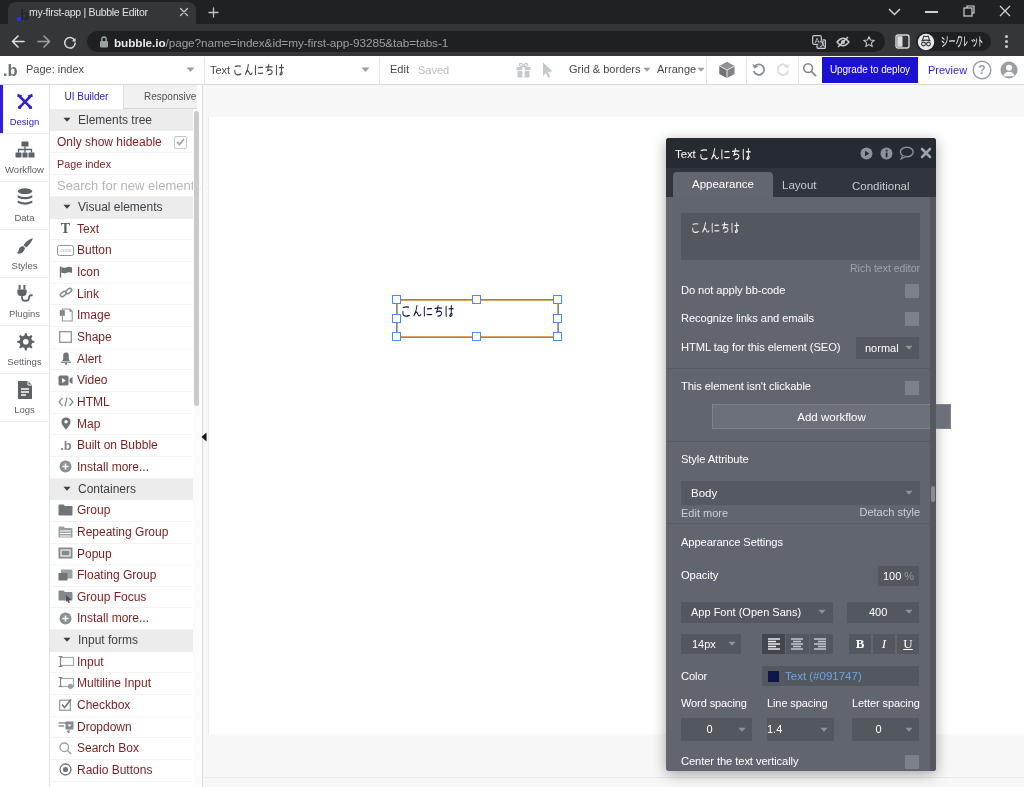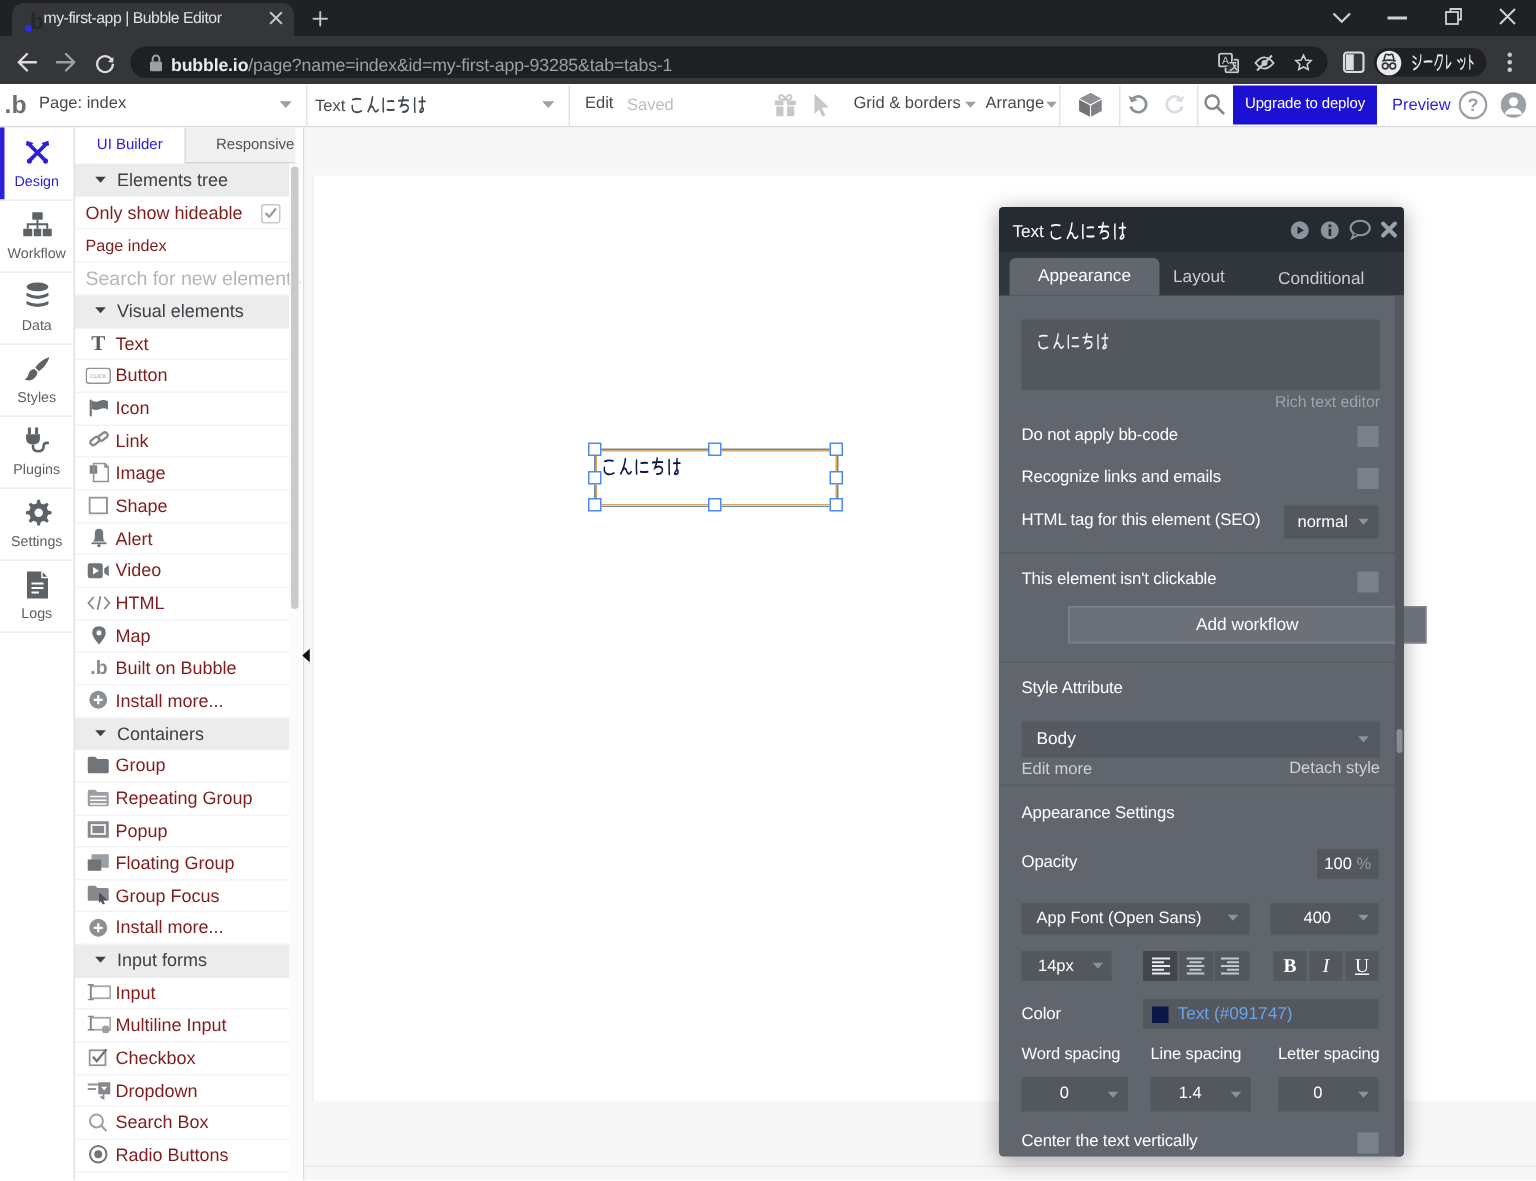--- a/index.html
+++ b/index.html
@@ -551,21 +551,21 @@
 <div class="abs pinput" style="left:762px;top:666px;width:157px;height:20px;"></div>
 <div class="abs" style="left:768px;top:671px;width:11px;height:11px;background:#0a1747;"></div>
 <div class="abs" style="left:785px;top:670px;font-size:11.5px;color:#6ca4e8;">Text (#091747)</div>
 <div class="abs ptxt" style="left:681px;top:697px;font-size:11px;">Word spacing</div>
 <div class="abs ptxt" style="left:767px;top:697px;font-size:11px;">Line spacing</div>
 <div class="abs ptxt" style="left:852px;top:697px;font-size:11px;">Letter spacing</div>
 <div class="abs pinput" style="left:681px;top:718px;width:71px;height:23px;line-height:23px;color:#fff;font-size:11px;text-align:center;"><span style="margin-right:14px;">0</span></div>
 <svg class="abs" style="left:738px;top:727px" width="8" height="6" viewBox="0 0 9 6">
     <path d="M0.5,0.5 L4.5,5 L8.5,0.5 Z" fill="#8d939b"></path>
   </svg>
-<div class="abs pinput" style="left:767px;top:718px;width:67px;height:23px;line-height:23px;color:#fff;font-size:11px;text-align:center;"><span style="margin-right:14px;">1.4</span></div>
+<div class="abs pinput" style="left:767px;top:718px;width:67px;height:23px;line-height:23px;color:#fff;font-size:11px;"><span style="margin-right:14px;">1.4</span></div>
 <svg class="abs" style="left:820px;top:727px" width="8" height="6" viewBox="0 0 9 6">
     <path d="M0.5,0.5 L4.5,5 L8.5,0.5 Z" fill="#8d939b"></path>
   </svg>
 <div class="abs pinput" style="left:852px;top:718px;width:67px;height:23px;line-height:23px;color:#fff;font-size:11px;text-align:center;"><span style="margin-right:14px;">0</span></div>
 <svg class="abs" style="left:905px;top:727px" width="8" height="6" viewBox="0 0 9 6">
     <path d="M0.5,0.5 L4.5,5 L8.5,0.5 Z" fill="#8d939b"></path>
   </svg>
 <div class="abs ptxt" style="left:681px;top:755px;">Center the text vertically</div>
 <div class="pcheck" style="left:905px;top:755px;"></div>
 <div class="abs" style="left:930px;top:197px;width:6px;height:574px;background:#54585f;border-radius:0 0 3px 0;"></div>

